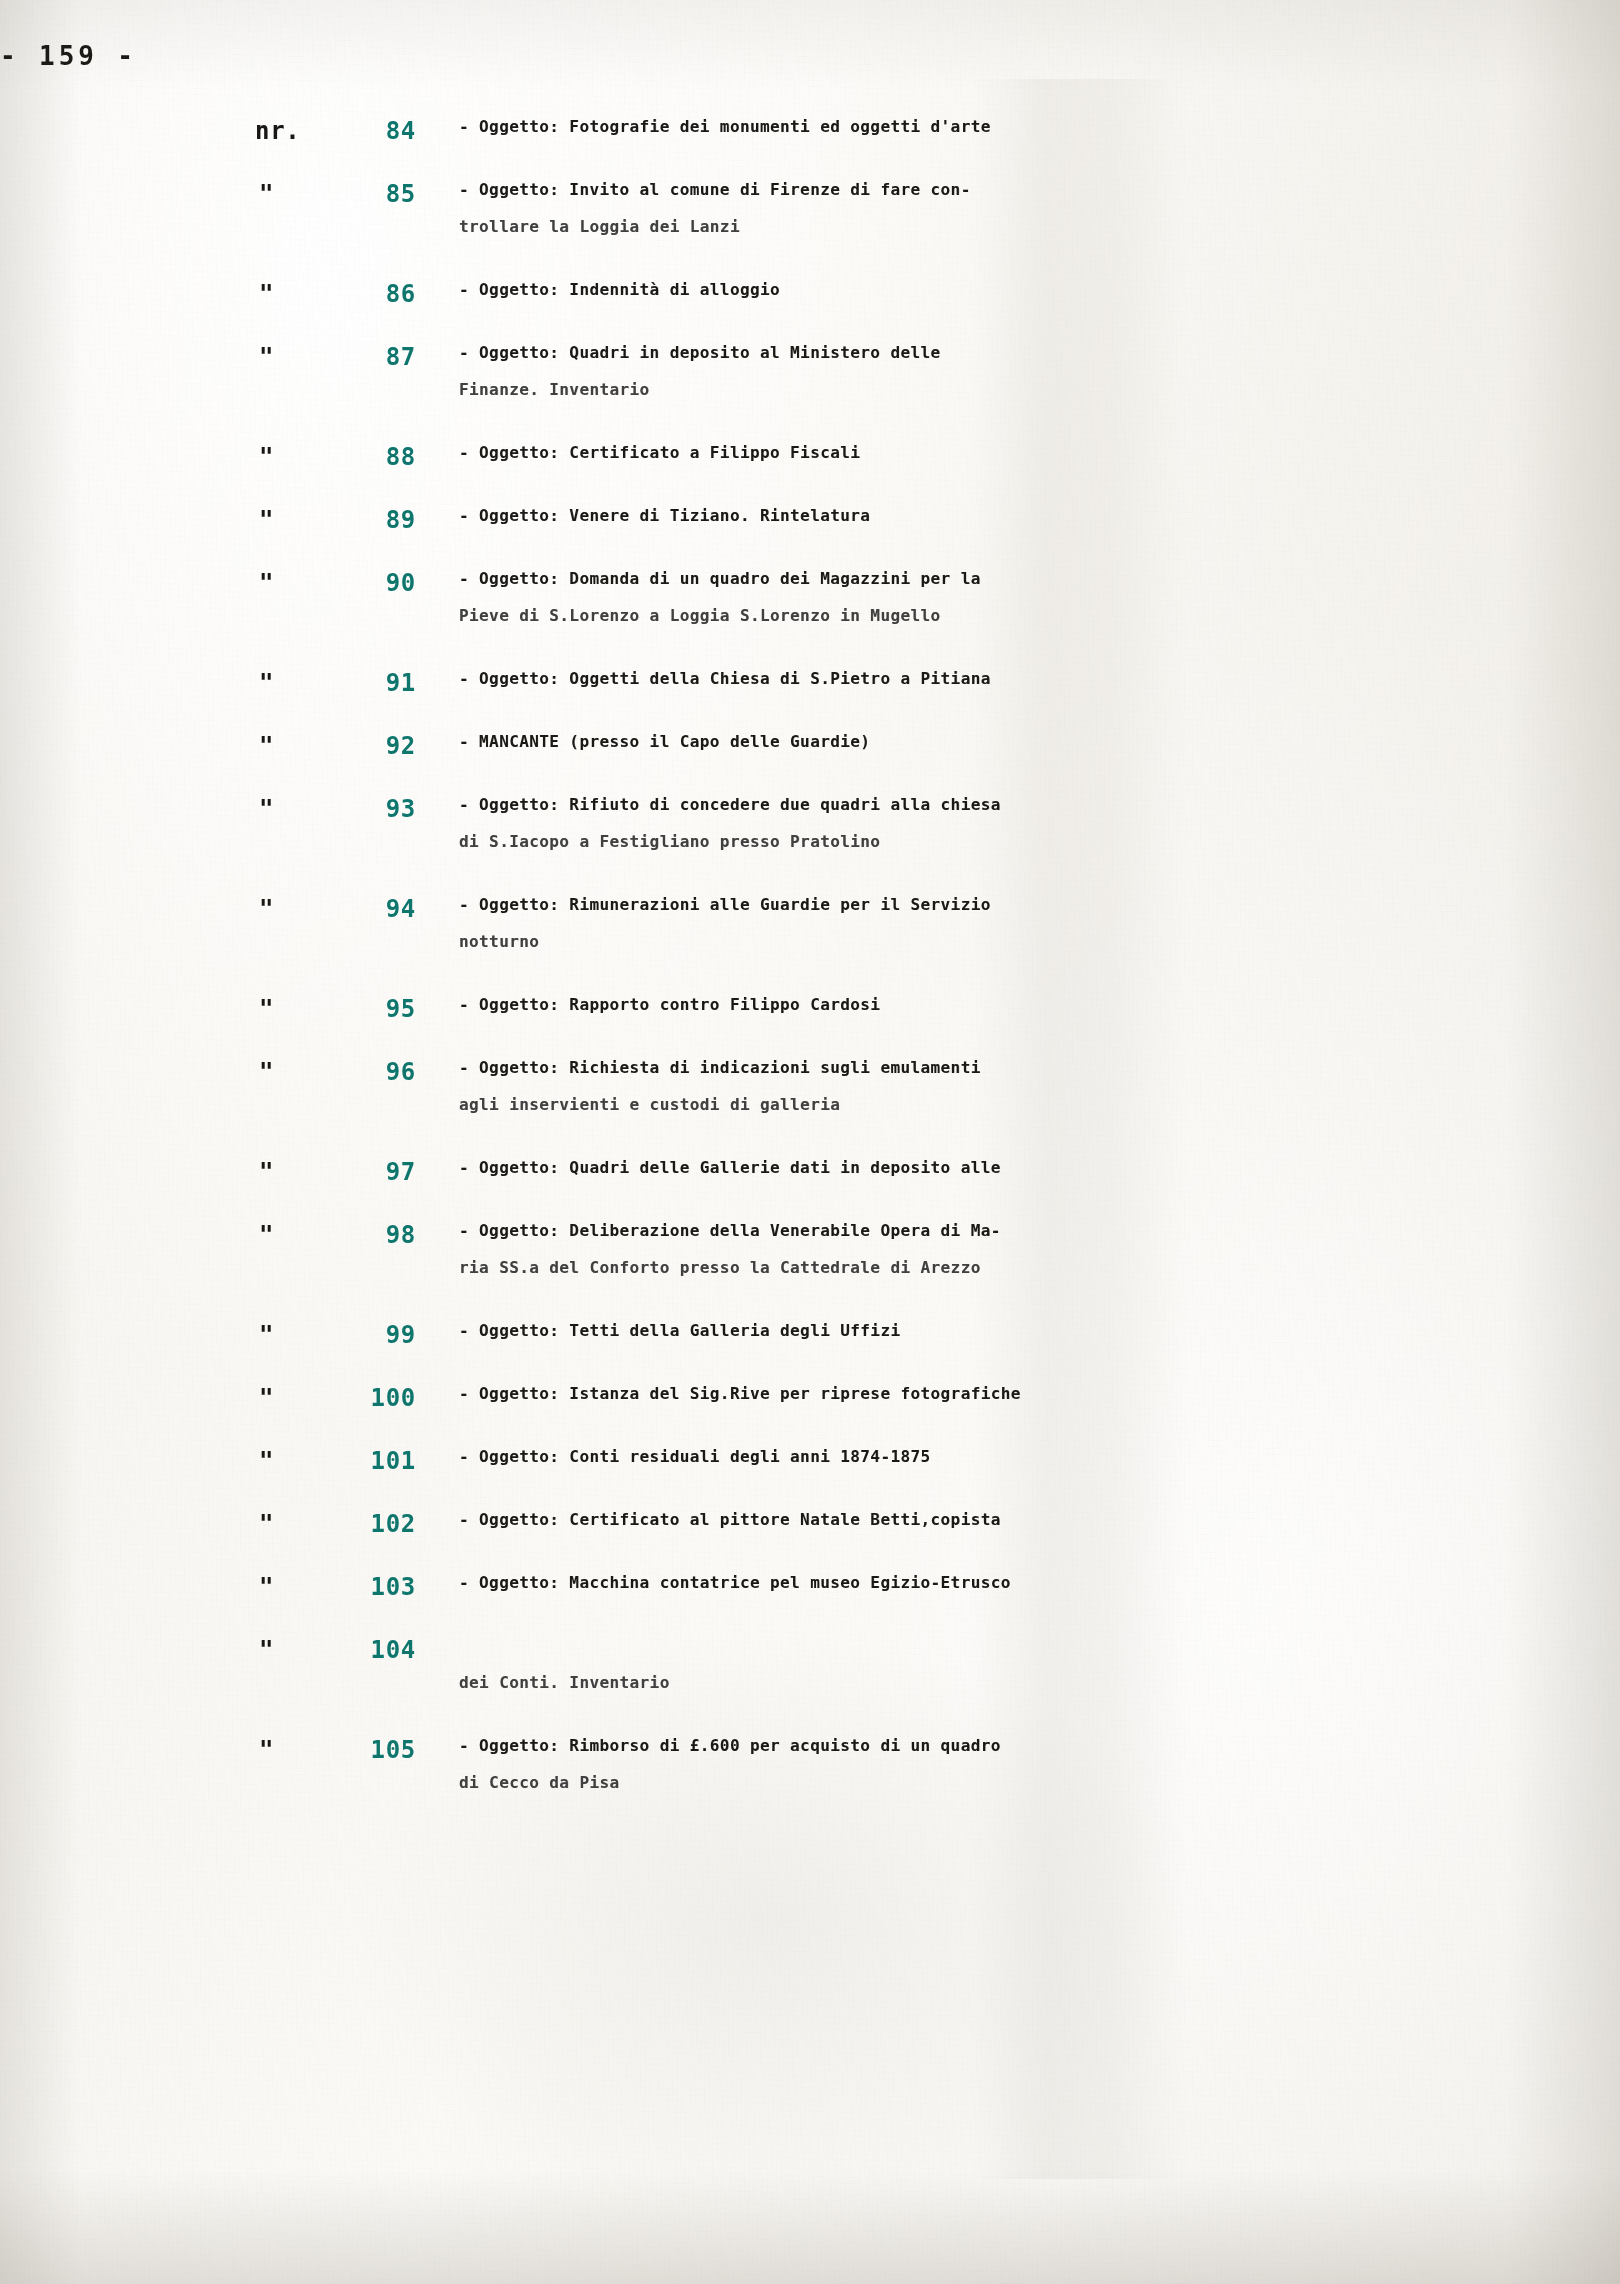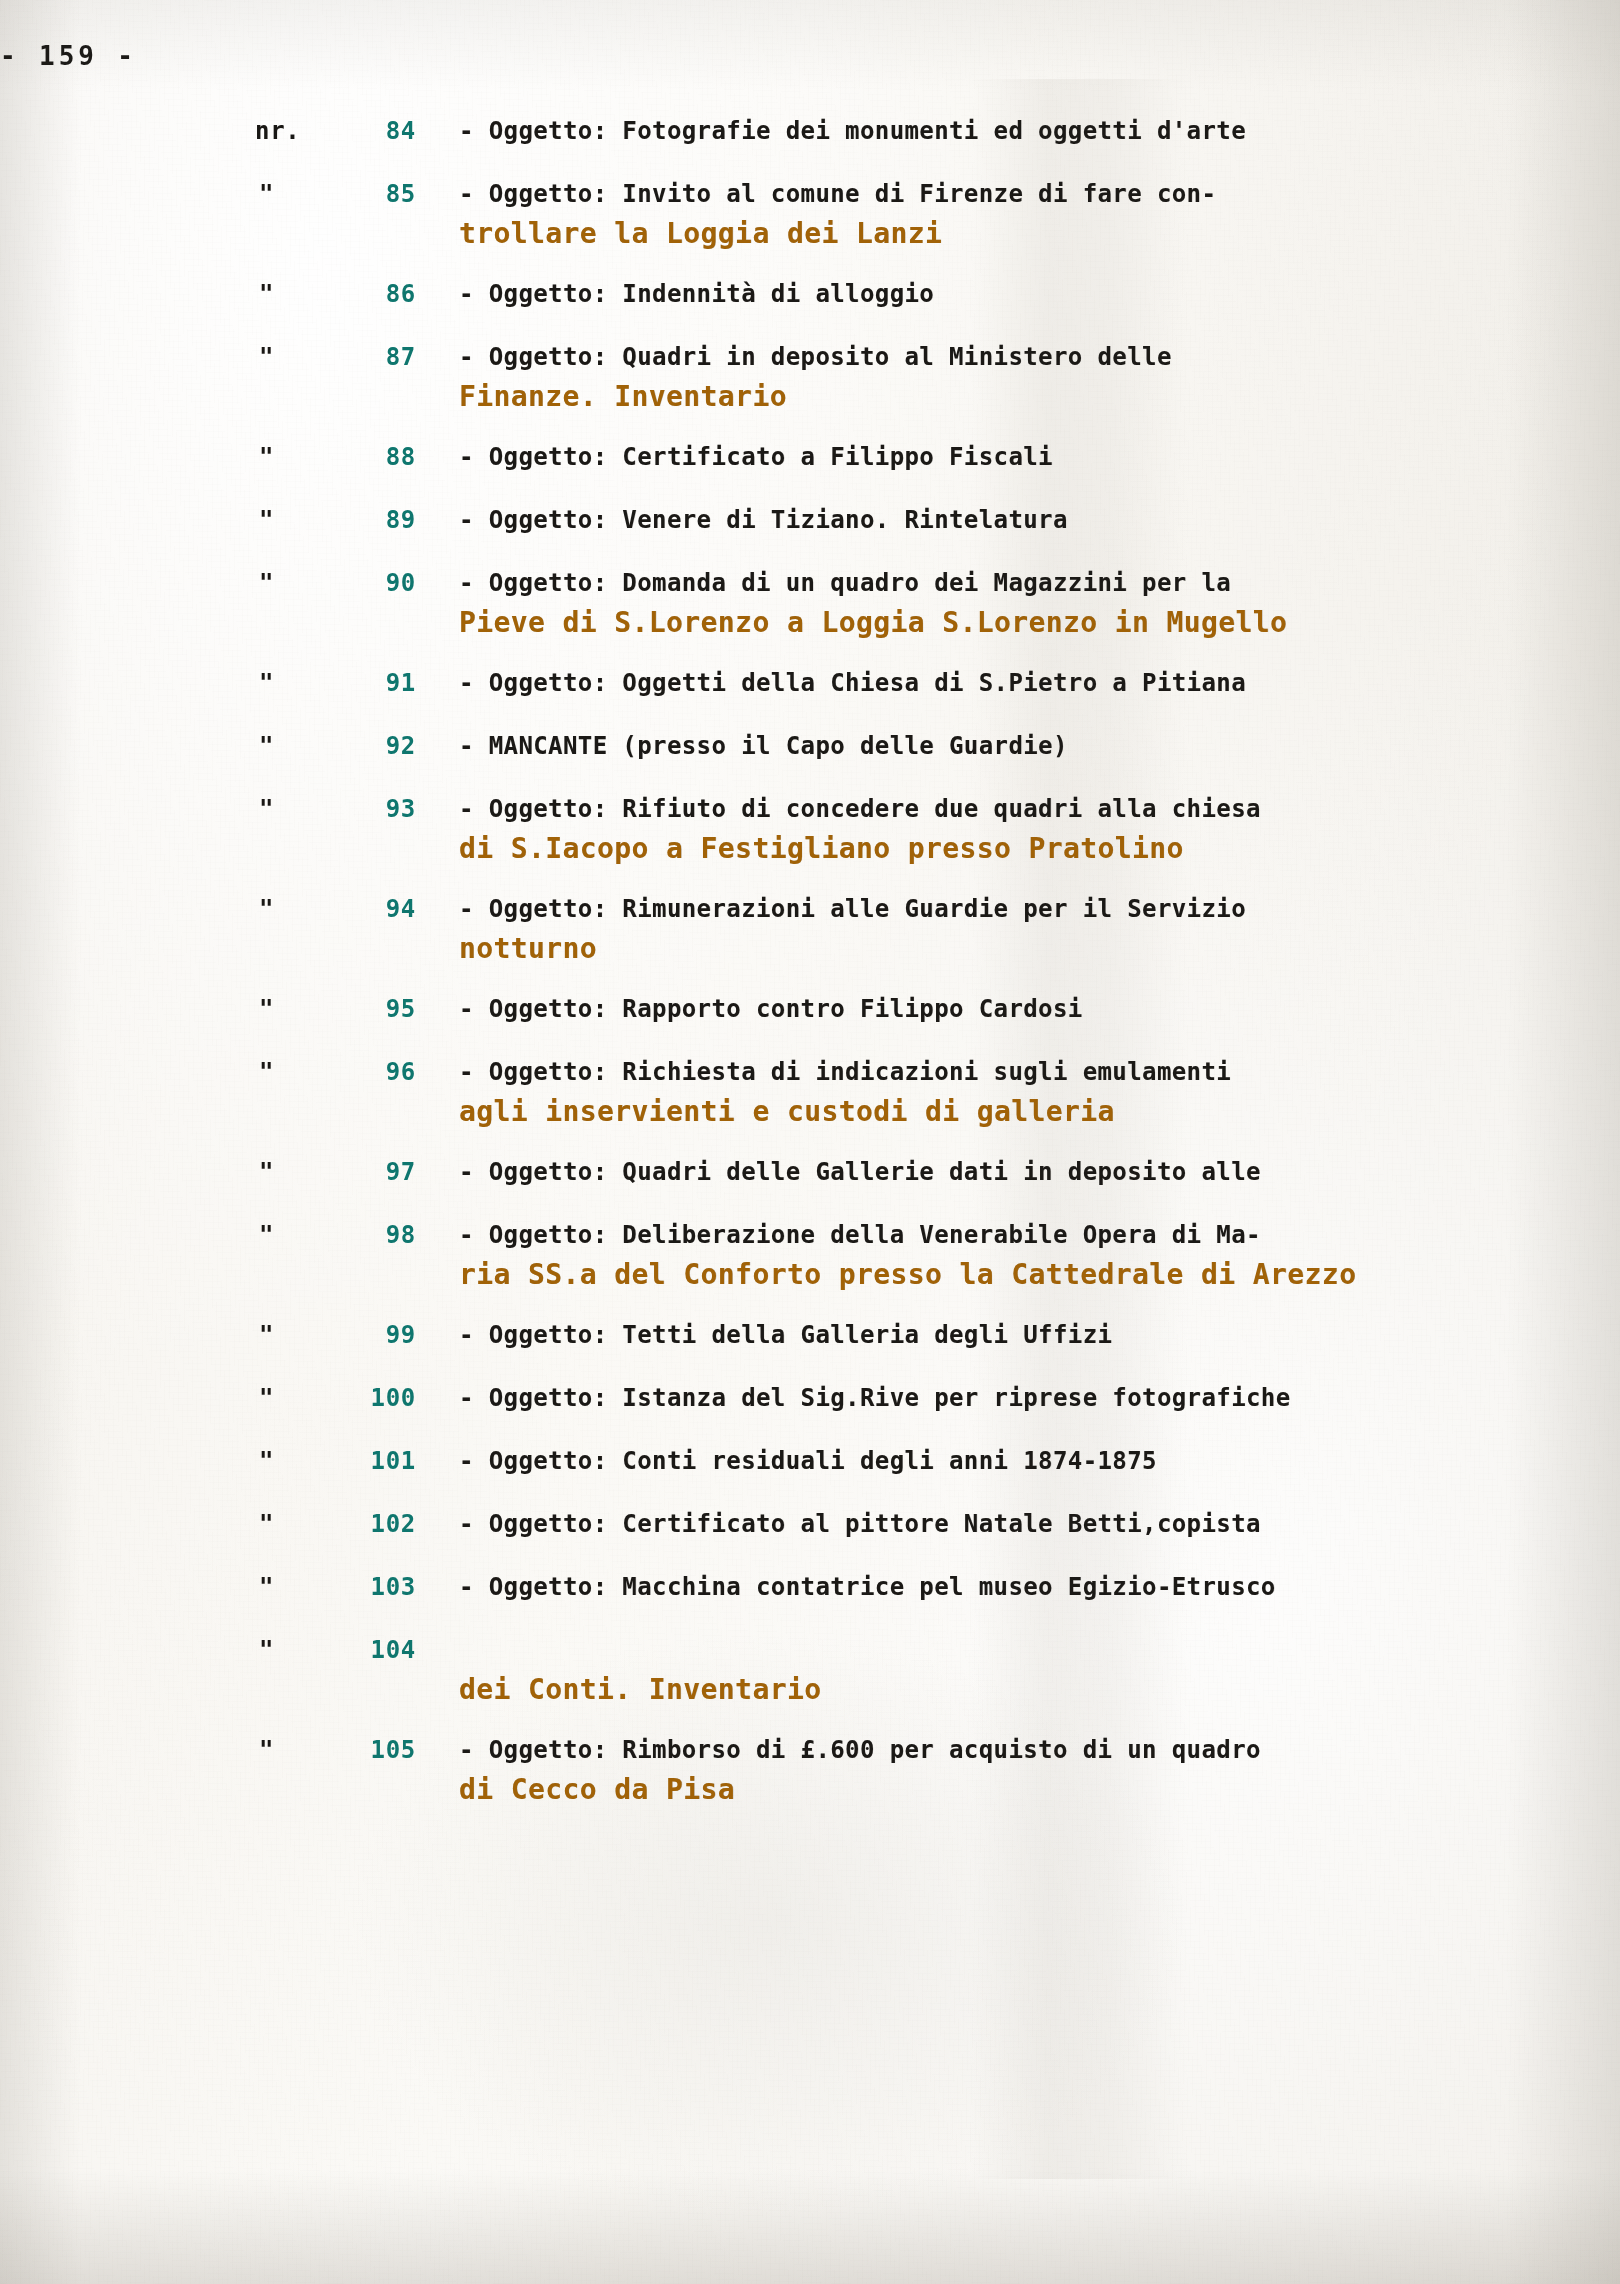--- a/index.html
+++ b/index.html
@@ -112,33 +112,33 @@
     font-size: 24px;
     color: #0f766e;
     font-weight: 700;
     letter-spacing: 0.7px;
   }
 
   .text {
     position: absolute;
     left: 453px;
     top: 0;
-    font-size: 24px;
+    font-size: 16px;
     color: #1b1916;
     font-weight: 700;
     letter-spacing: 0.4px;
     text-shadow: 0.3px 0.2px 0 rgba(40,36,30,0.25);
   }
 
   .cont {
     position: absolute;
     left: 453px;
     top: 0;
-    font-size: 28px;
-    color: #a16207;
+    font-size: 16px;
+    color: #404040;
     font-weight: 700;
     letter-spacing: 0.4px;
     text-shadow: 0.3px 0.2px 0 rgba(40,36,30,0.25);
   }
 </style>
 </head>
 <body>
 
 <div class="page">
   <div class="paper"></div>

